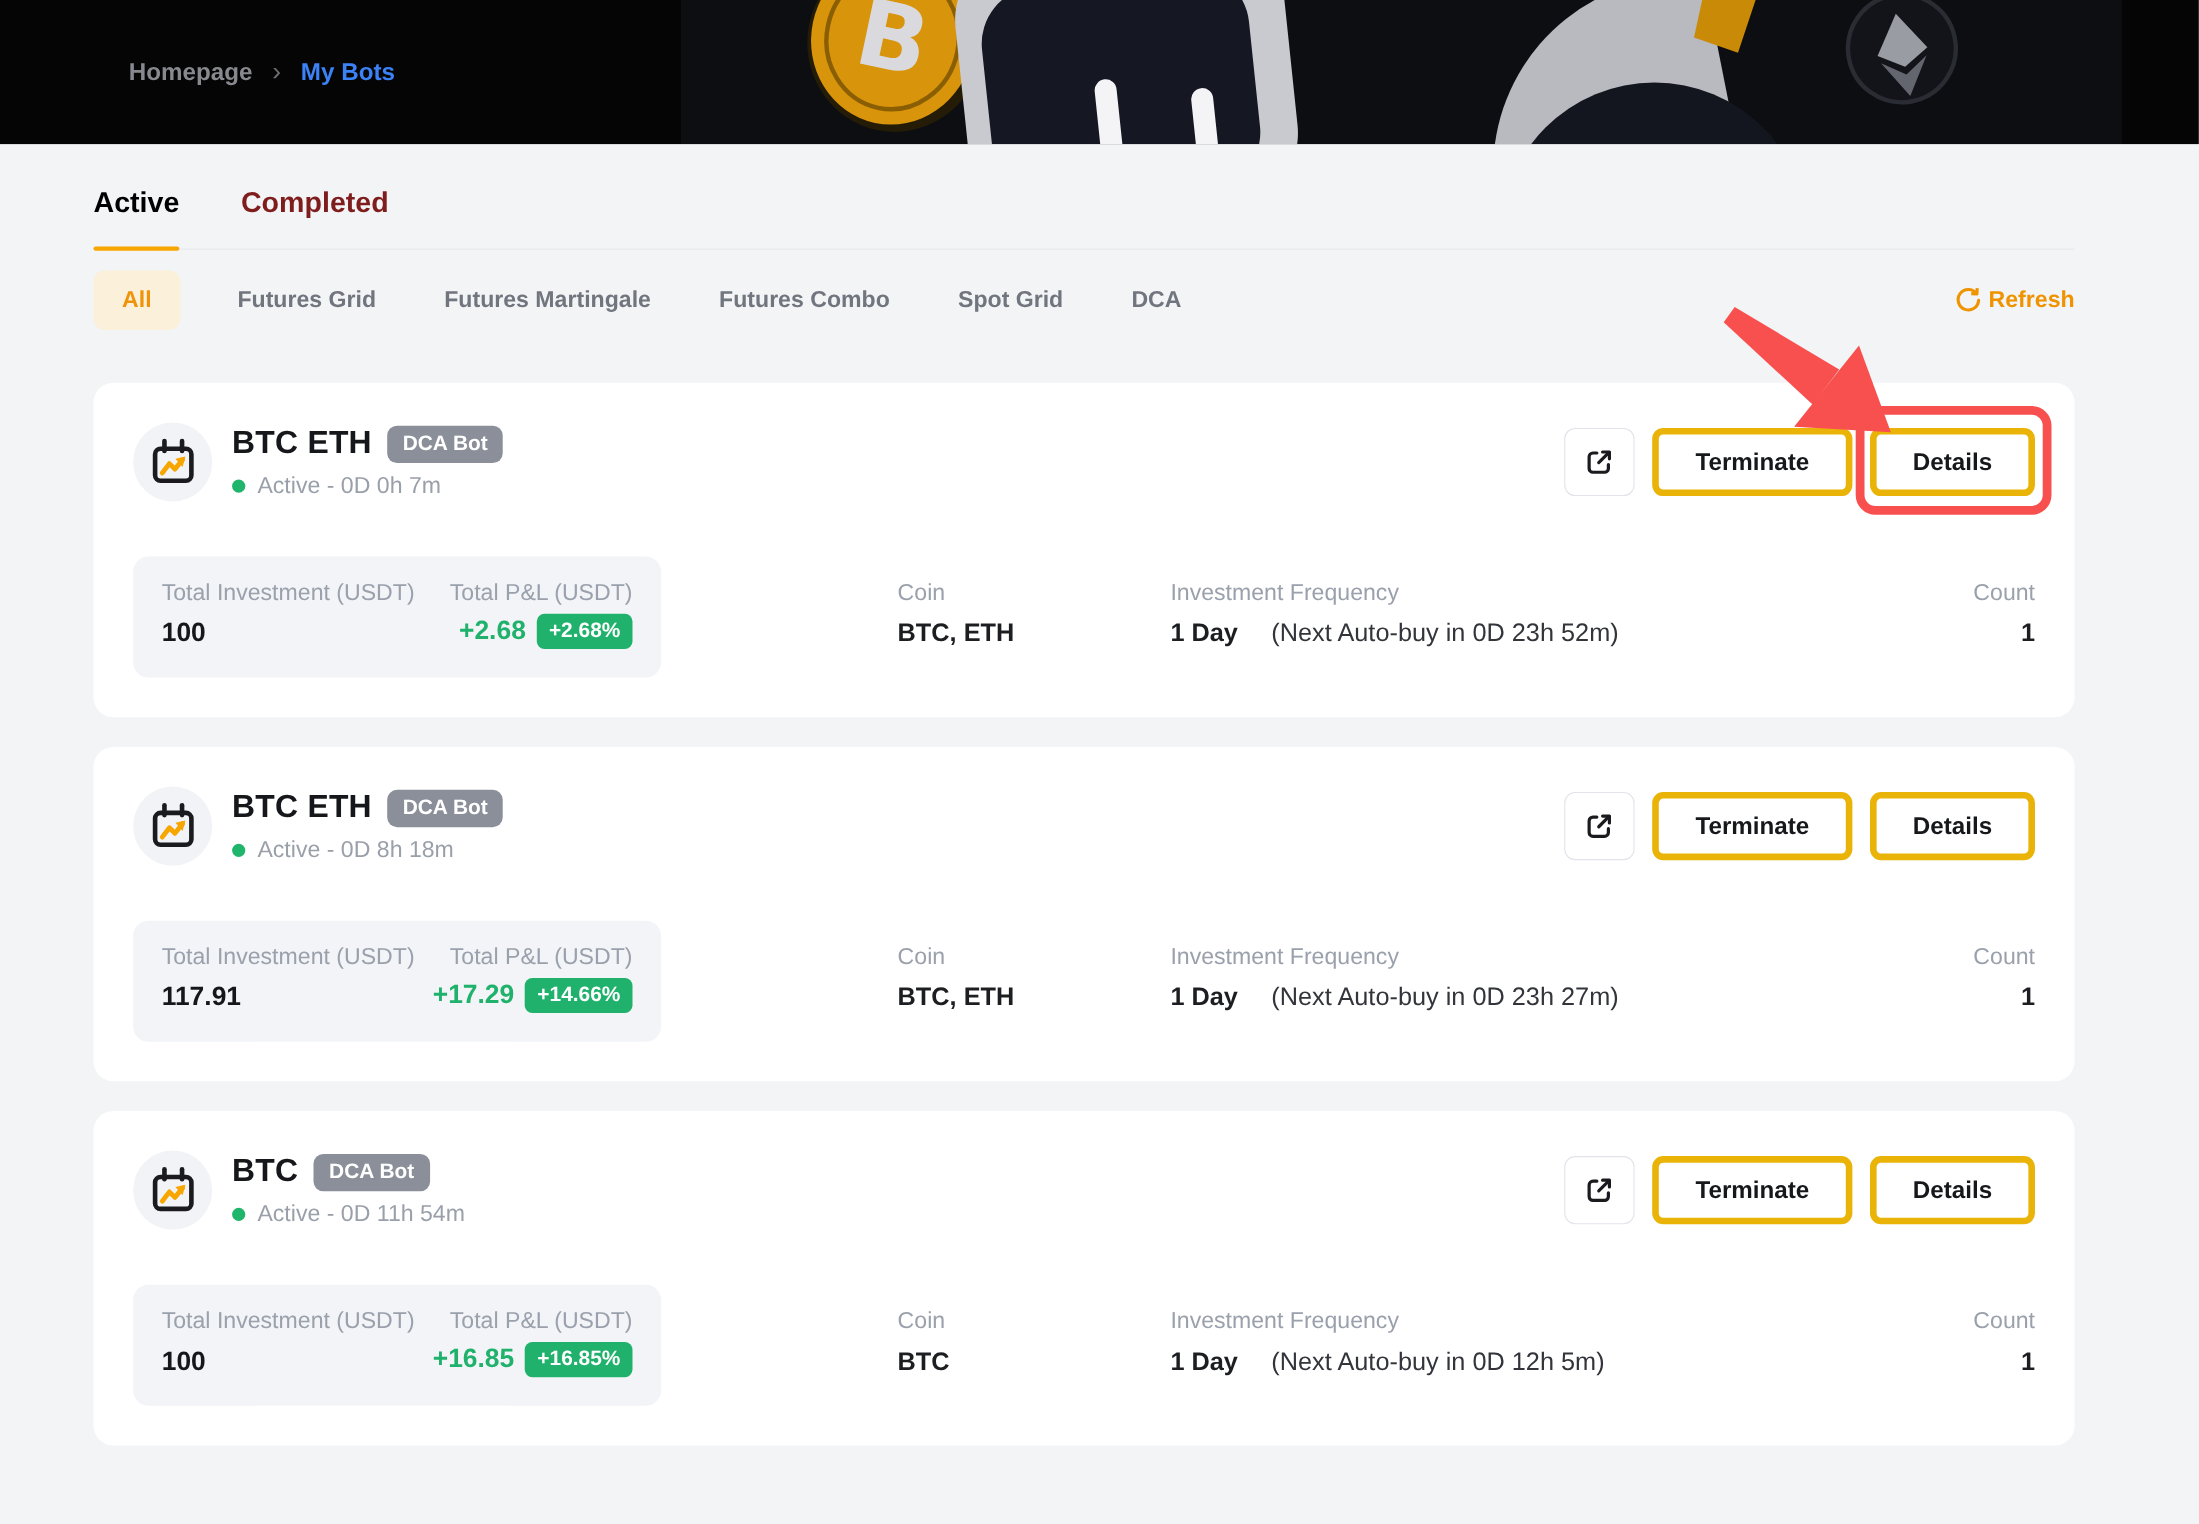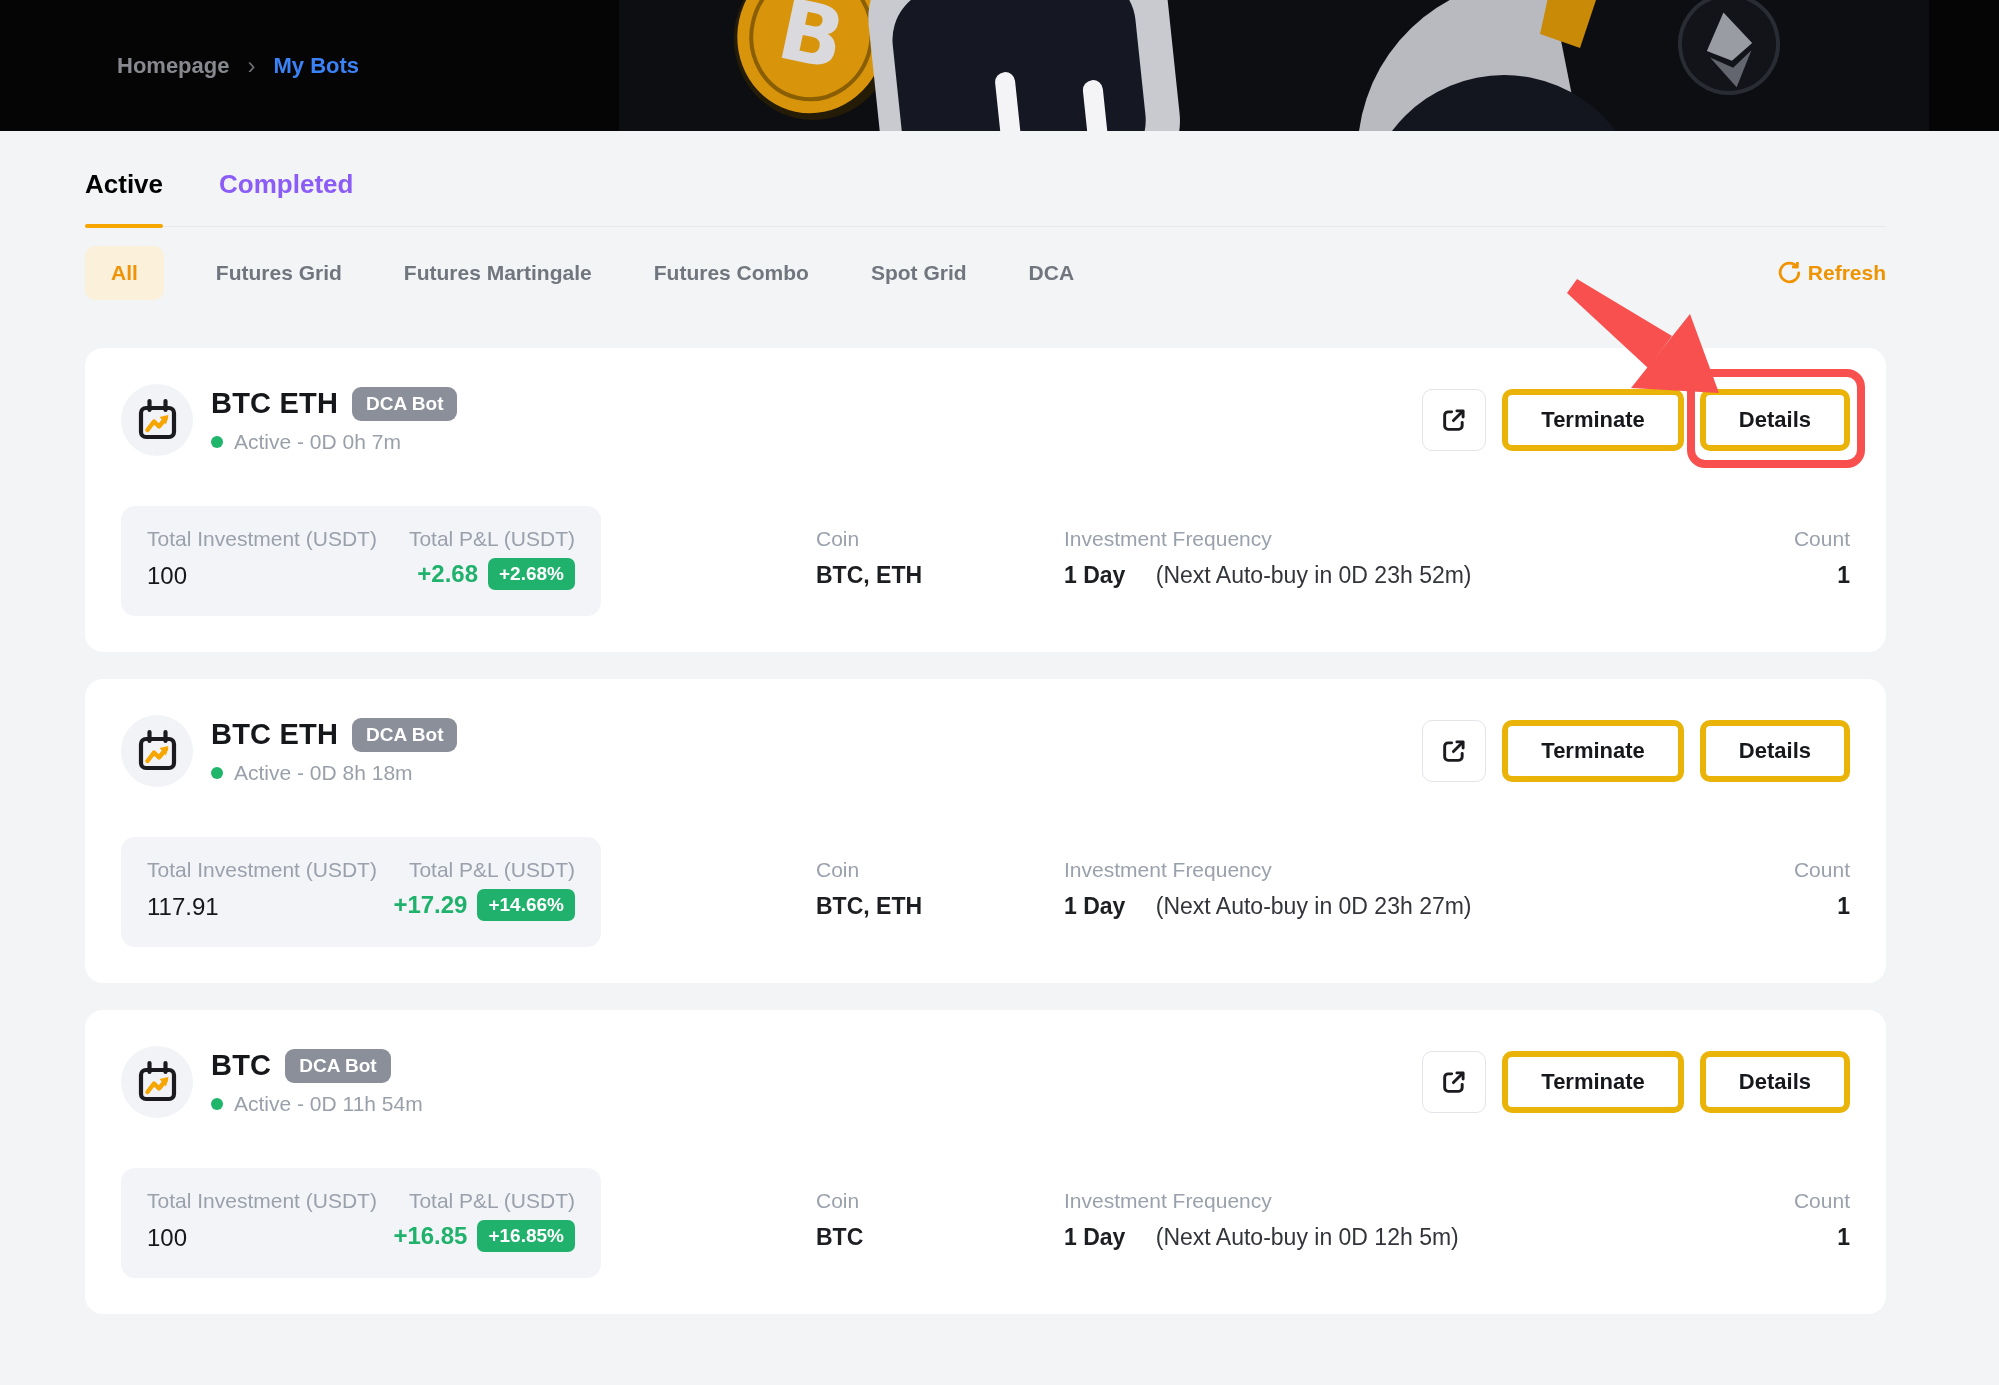--- a/index.html
+++ b/index.html
@@ -14,21 +14,21 @@
   .crumb-home { color:#87898f; font-size:22px; font-weight:600; cursor:pointer;margin-left:32px; }
   .crumb-sep  { color:#6d6f75; font-size:24px; font-weight:400; }
   .crumb-cur  { color:#3b82f6; font-size:22px; font-weight:700; }
 
   
   .main { padding:0 113px 0 85px; }
 
   .tabs { display:flex; gap:56px; margin-top:38px; border-bottom:1px solid #e6e8ec; }
   .tab { font-size:26px; padding-bottom:26px; position:relative; cursor:pointer; }
   .tab.active { color:#000000; font-weight:700; }
-  .tab.inactive { color:#8b5cf6; font-weight:600; }
+  .tab.inactive { color:#7f1d1d; font-weight:600; }
   .tab.active::after { content:""; position:absolute; left:0; right:0; bottom:-2px;
                        height:4px; border-radius:3px; background:#f7a600; }
 
   .filters { display:flex; align-items:center; margin-top:19px; }
   .filter-item { font-size:21px; font-weight:600; color:#71757e; margin-right:62px;
                  padding:15px 0; cursor:pointer; white-space:nowrap; }
   .filter-item.pill { background:#fbf0da; color:#ef9409; padding:15px 26px;
                       border-radius:10px; margin-right:52px; }
   .refresh { margin-left:auto; display:flex; align-items:center; gap:6px;
              color:#ef9400; font-size:21px; font-weight:700; cursor:pointer; }
@@ -61,21 +61,21 @@
   .details-wrap { position:relative; }
   .red-ring { display:none; }
   .bot-card.highlighted .red-ring { display:block; position:absolute;
       left:-13px; right:-15px; top:-20px; bottom:-17px;
       border:8px solid #f8504f; border-radius:18px; pointer-events:none; }
 
   .stats-row { margin-top:50px; display:flex; align-items:stretch; height:110px; }
   .stats-panel { width:480px; flex:none; background:#f2f4f7; border-radius:14px;
                  padding:21px 26px; display:flex; justify-content:space-between; }
   .stat-label { font-size:21px; color:#9aa1ac; font-weight:500; white-space:nowrap; }
-  .stat-value { margin-top:11px; font-size:24px; font-weight:400; color:#16171b; }
+  .stat-value { margin-top:11px; font-size:24px; font-weight:700; color:#16171b; }
   .stat.right { text-align:right; }
   .pnl-line { margin-top:7px; display:flex; align-items:center; justify-content:flex-end; }
   .pnl-num { color:#20b26c; font-size:24px; font-weight:700; }
   .pct-badge { margin-left:10px; background:#20b26c; color:#fff; font-size:19px;
                font-weight:700; padding:5px 11px; border-radius:7px; }
 
   .ext-cols { flex:1; display:flex; padding-left:215px; padding-top:21px; }
   .col { }
   .col-coin { width:248px; flex:none; }
   .col-freq { flex:1; }

